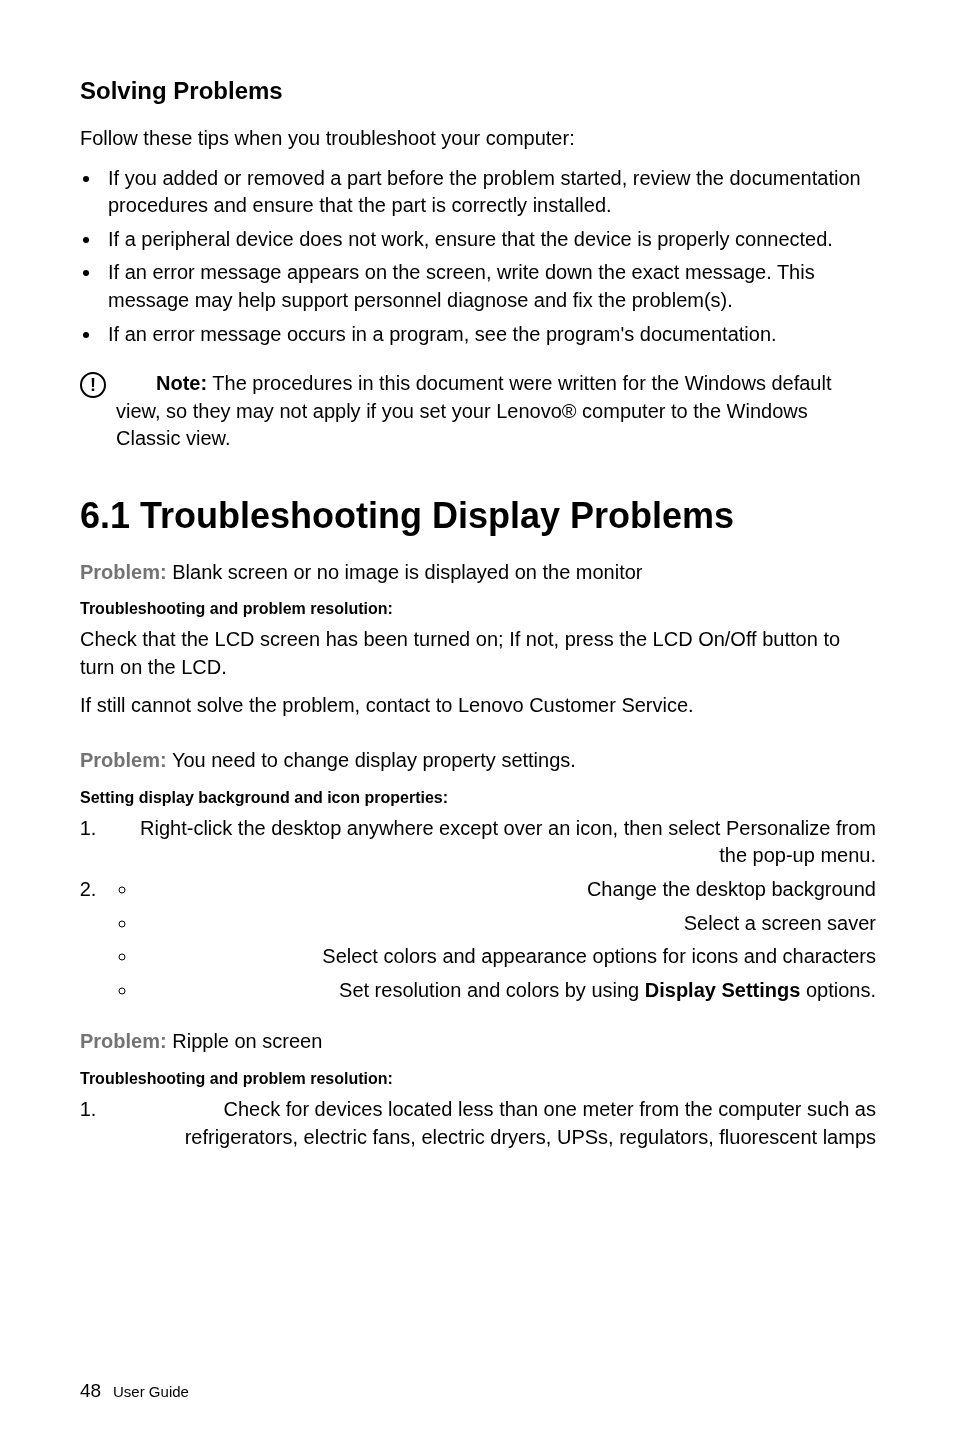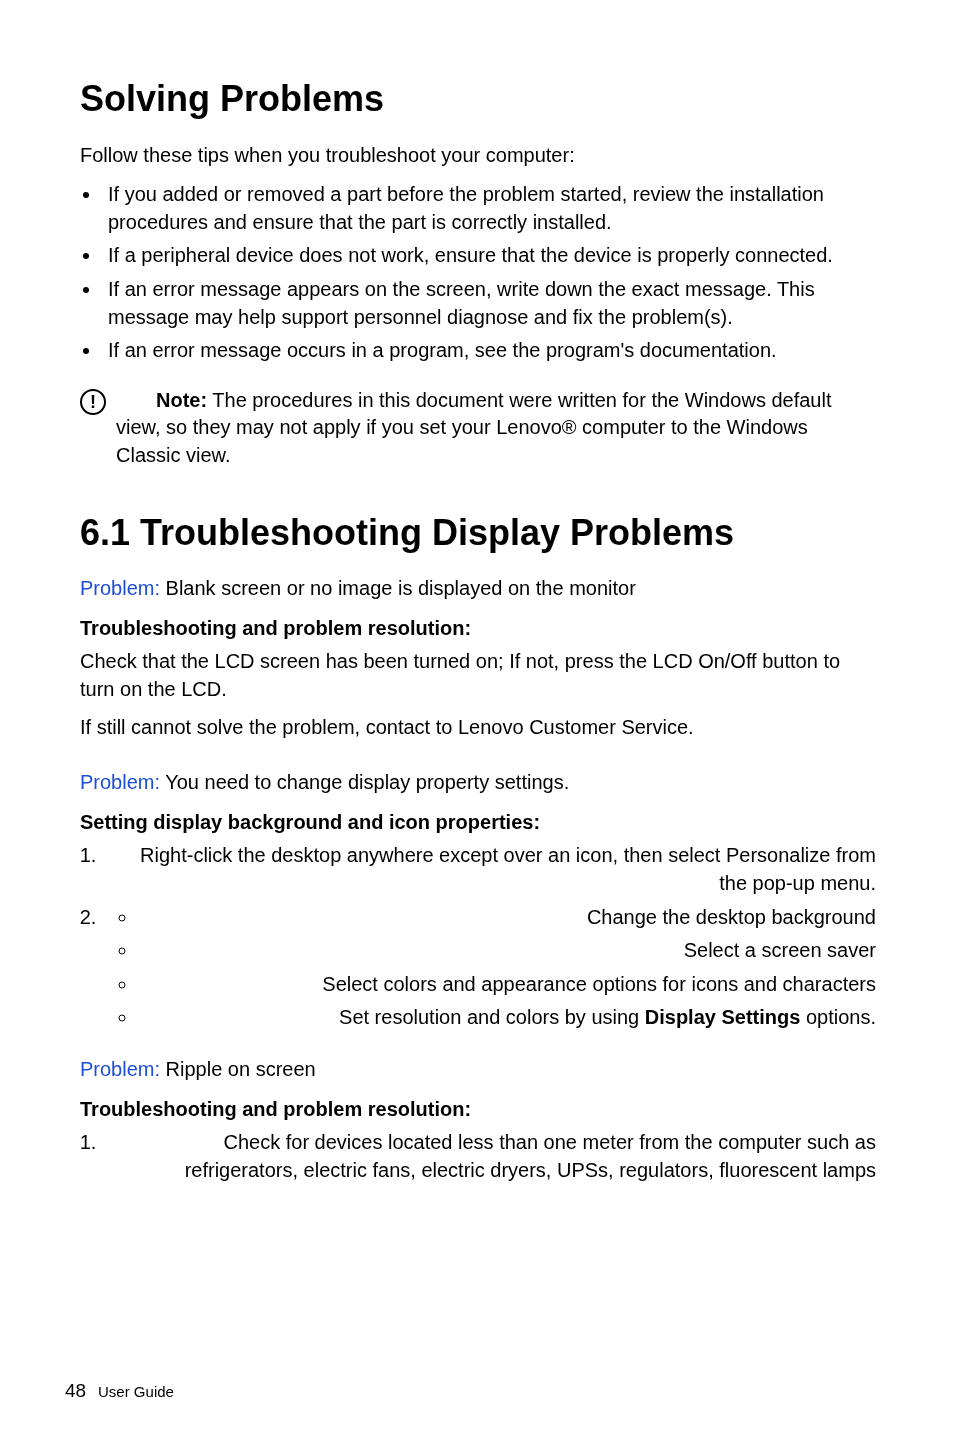--- a/index.html
+++ b/index.html
@@ -7,21 +7,21 @@
     background: #fff;
     color: #000;
     margin: 0;
     padding: 74px 78px 60px 80px;
     font-size: 20px;
     line-height: 1.38;
     width: 954px;
     box-sizing: border-box;
   }
   h1.section-heading {
-    font-size: 36px;
+    font-size: 24px;
     font-weight: 700;
     margin: 0 0 18px 0;
   }
   h1.numbered-heading {
     font-size: 36px;
     font-weight: 700;
     margin: 38px 0 18px 0;
   }
   .intro {
     margin: 0 0 12px 0;
@@ -78,38 +78,38 @@
     font-weight: 400;
   }
   .note-label {
     font-weight: 700;
     margin-left: 40px;
   }
   .problem-line {
     margin: 18px 0 12px 0;
   }
   .problem-label {
-    font-weight: 400;
-    color: #1d4ed8;
+    font-weight: 700;
+    color: #737373;
   }
   .sub-heading {
     font-weight: 700;
     margin: 10px 0 6px 0;
-    font-size: 20px;
+    font-size: 16px;
   }
   p.body-text {
     margin: 4px 0 10px 0;
   }
   .list-text-bold {
     font-weight: 700;
   }
   .footer {
     position: absolute;
     bottom: 48px;
-    left: 65px;
+    left: 80px;
     font-size: 14px;
     text-align: right;
   }
   .footer-page {
     font-size: 19px;
     margin-right: 8px;
   }
   .footer-label {
     font-size: 15px;
   }
@@ -117,21 +117,21 @@
   body { position: relative; min-height: 1452px; }
 </style>
 </head>
 <body>
 
 <h1 class="section-heading">Solving Problems</h1>
 
 <p class="intro">Follow these tips when you troubleshoot your computer:</p>
 
 <ul class="bullets">
-  <li>If you added or removed a part before the problem started, review the installation procedures and ensure that the part is correctly installed.</li>
+  <li>If you added or removed a part before the problem started, review the documentation procedures and ensure that the part is correctly installed.</li>
   <li>If a peripheral device does not work, ensure that the device is properly connected.</li>
   <li>If an error message appears on the screen, write down the exact message. This message may help support personnel diagnose and fix the problem(s).</li>
   <li>If an error message occurs in a program, see the program's documentation.</li>
 </ul>
 
 <div class="note-block">
   <span class="note-icon">
       <span class="bang">!</span>
     </span>
   <div class="note-body">

